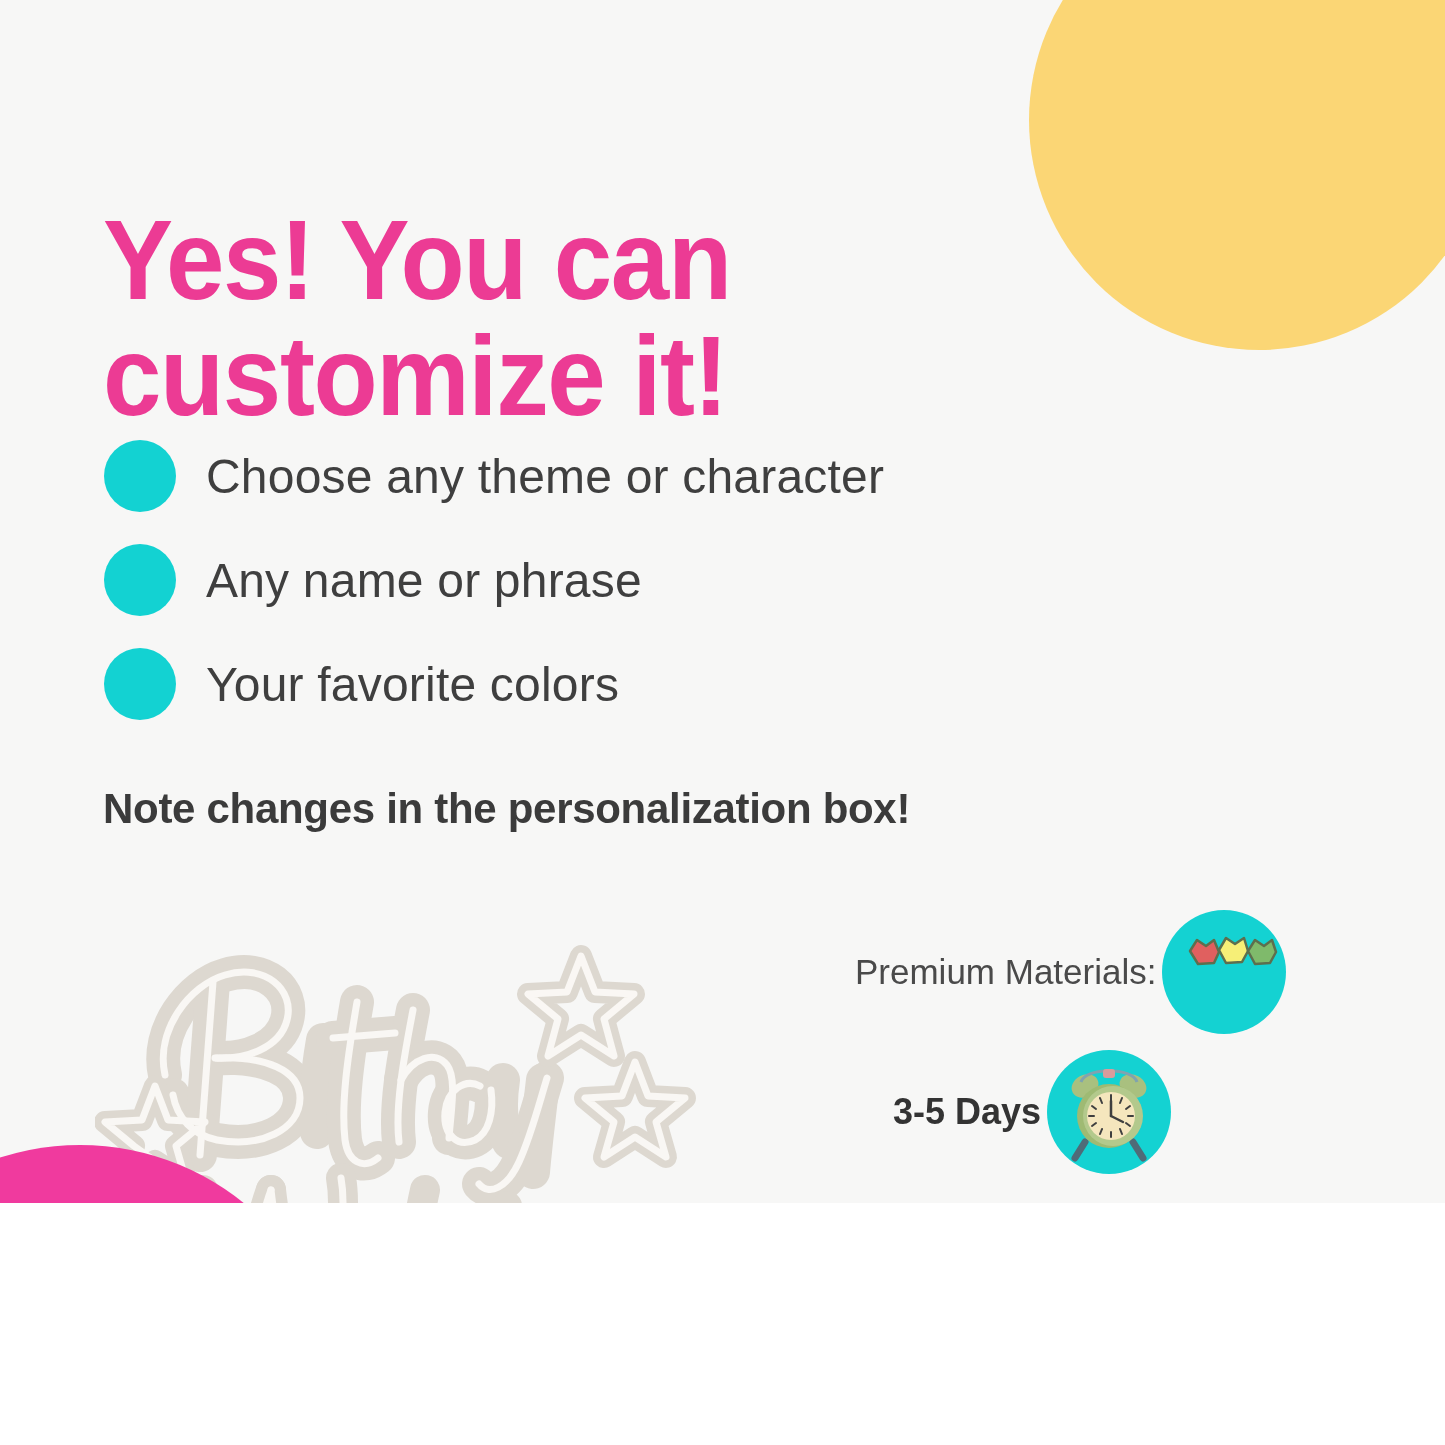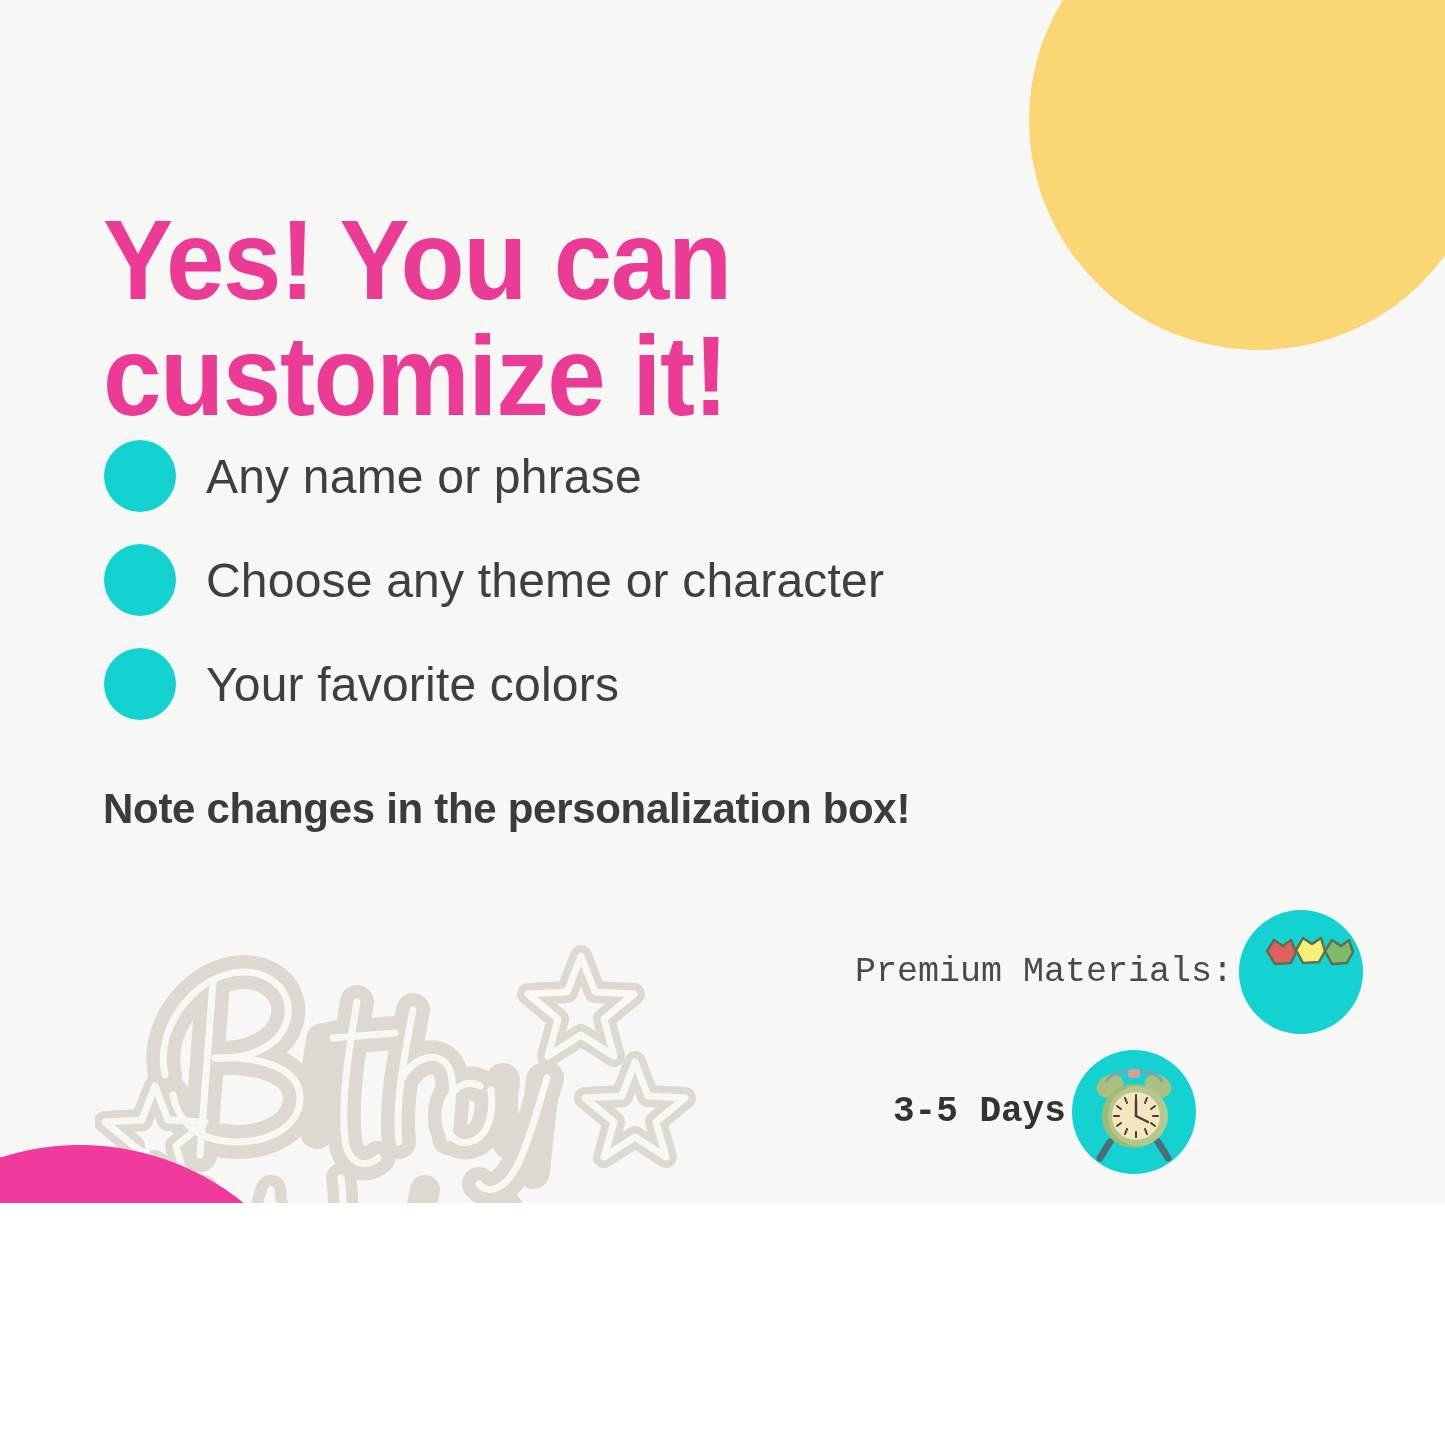--- a/index.html
+++ b/index.html
@@ -105,21 +105,20 @@
 
   
   .feature {
     position: absolute;
     display: flex;
     align-items: center;
   }
   .feature-text {
     text-align: left;
     margin-right: 6px;
-    font-family: Liberation Mono, monospace;
   }
   .feature-title {
     font-size: 35px;
     color: #4a4a4a;
     font-weight: 400;
     line-height: 1.28;
     white-space: nowrap;
   }
   .feature-value {
     font-size: 36px;
@@ -234,25 +233,25 @@
   </div>
 
   <div class="blob-pink"></div>
 
   <h1 class="headline">Yes! You can
 customize it!</h1>
 
   <div class="bullets">
     <div class="bullet-row">
       <span class="bullet-dot"></span>
-      <span class="bullet-label">Any name or phrase</span>
+      <span class="bullet-label">Choose any theme or character</span>
     </div>
     <div class="bullet-row">
       <span class="bullet-dot"></span>
-      <span class="bullet-label">Choose any theme or character</span>
+      <span class="bullet-label">Any name or phrase</span>
     </div>
     <div class="bullet-row">
       <span class="bullet-dot"></span>
       <span class="bullet-label">Your favorite colors</span>
     </div>
   </div>
 
   <div class="note">Note changes in the personalization box!</div>
 
   <div class="feature" id="feature-materials">

